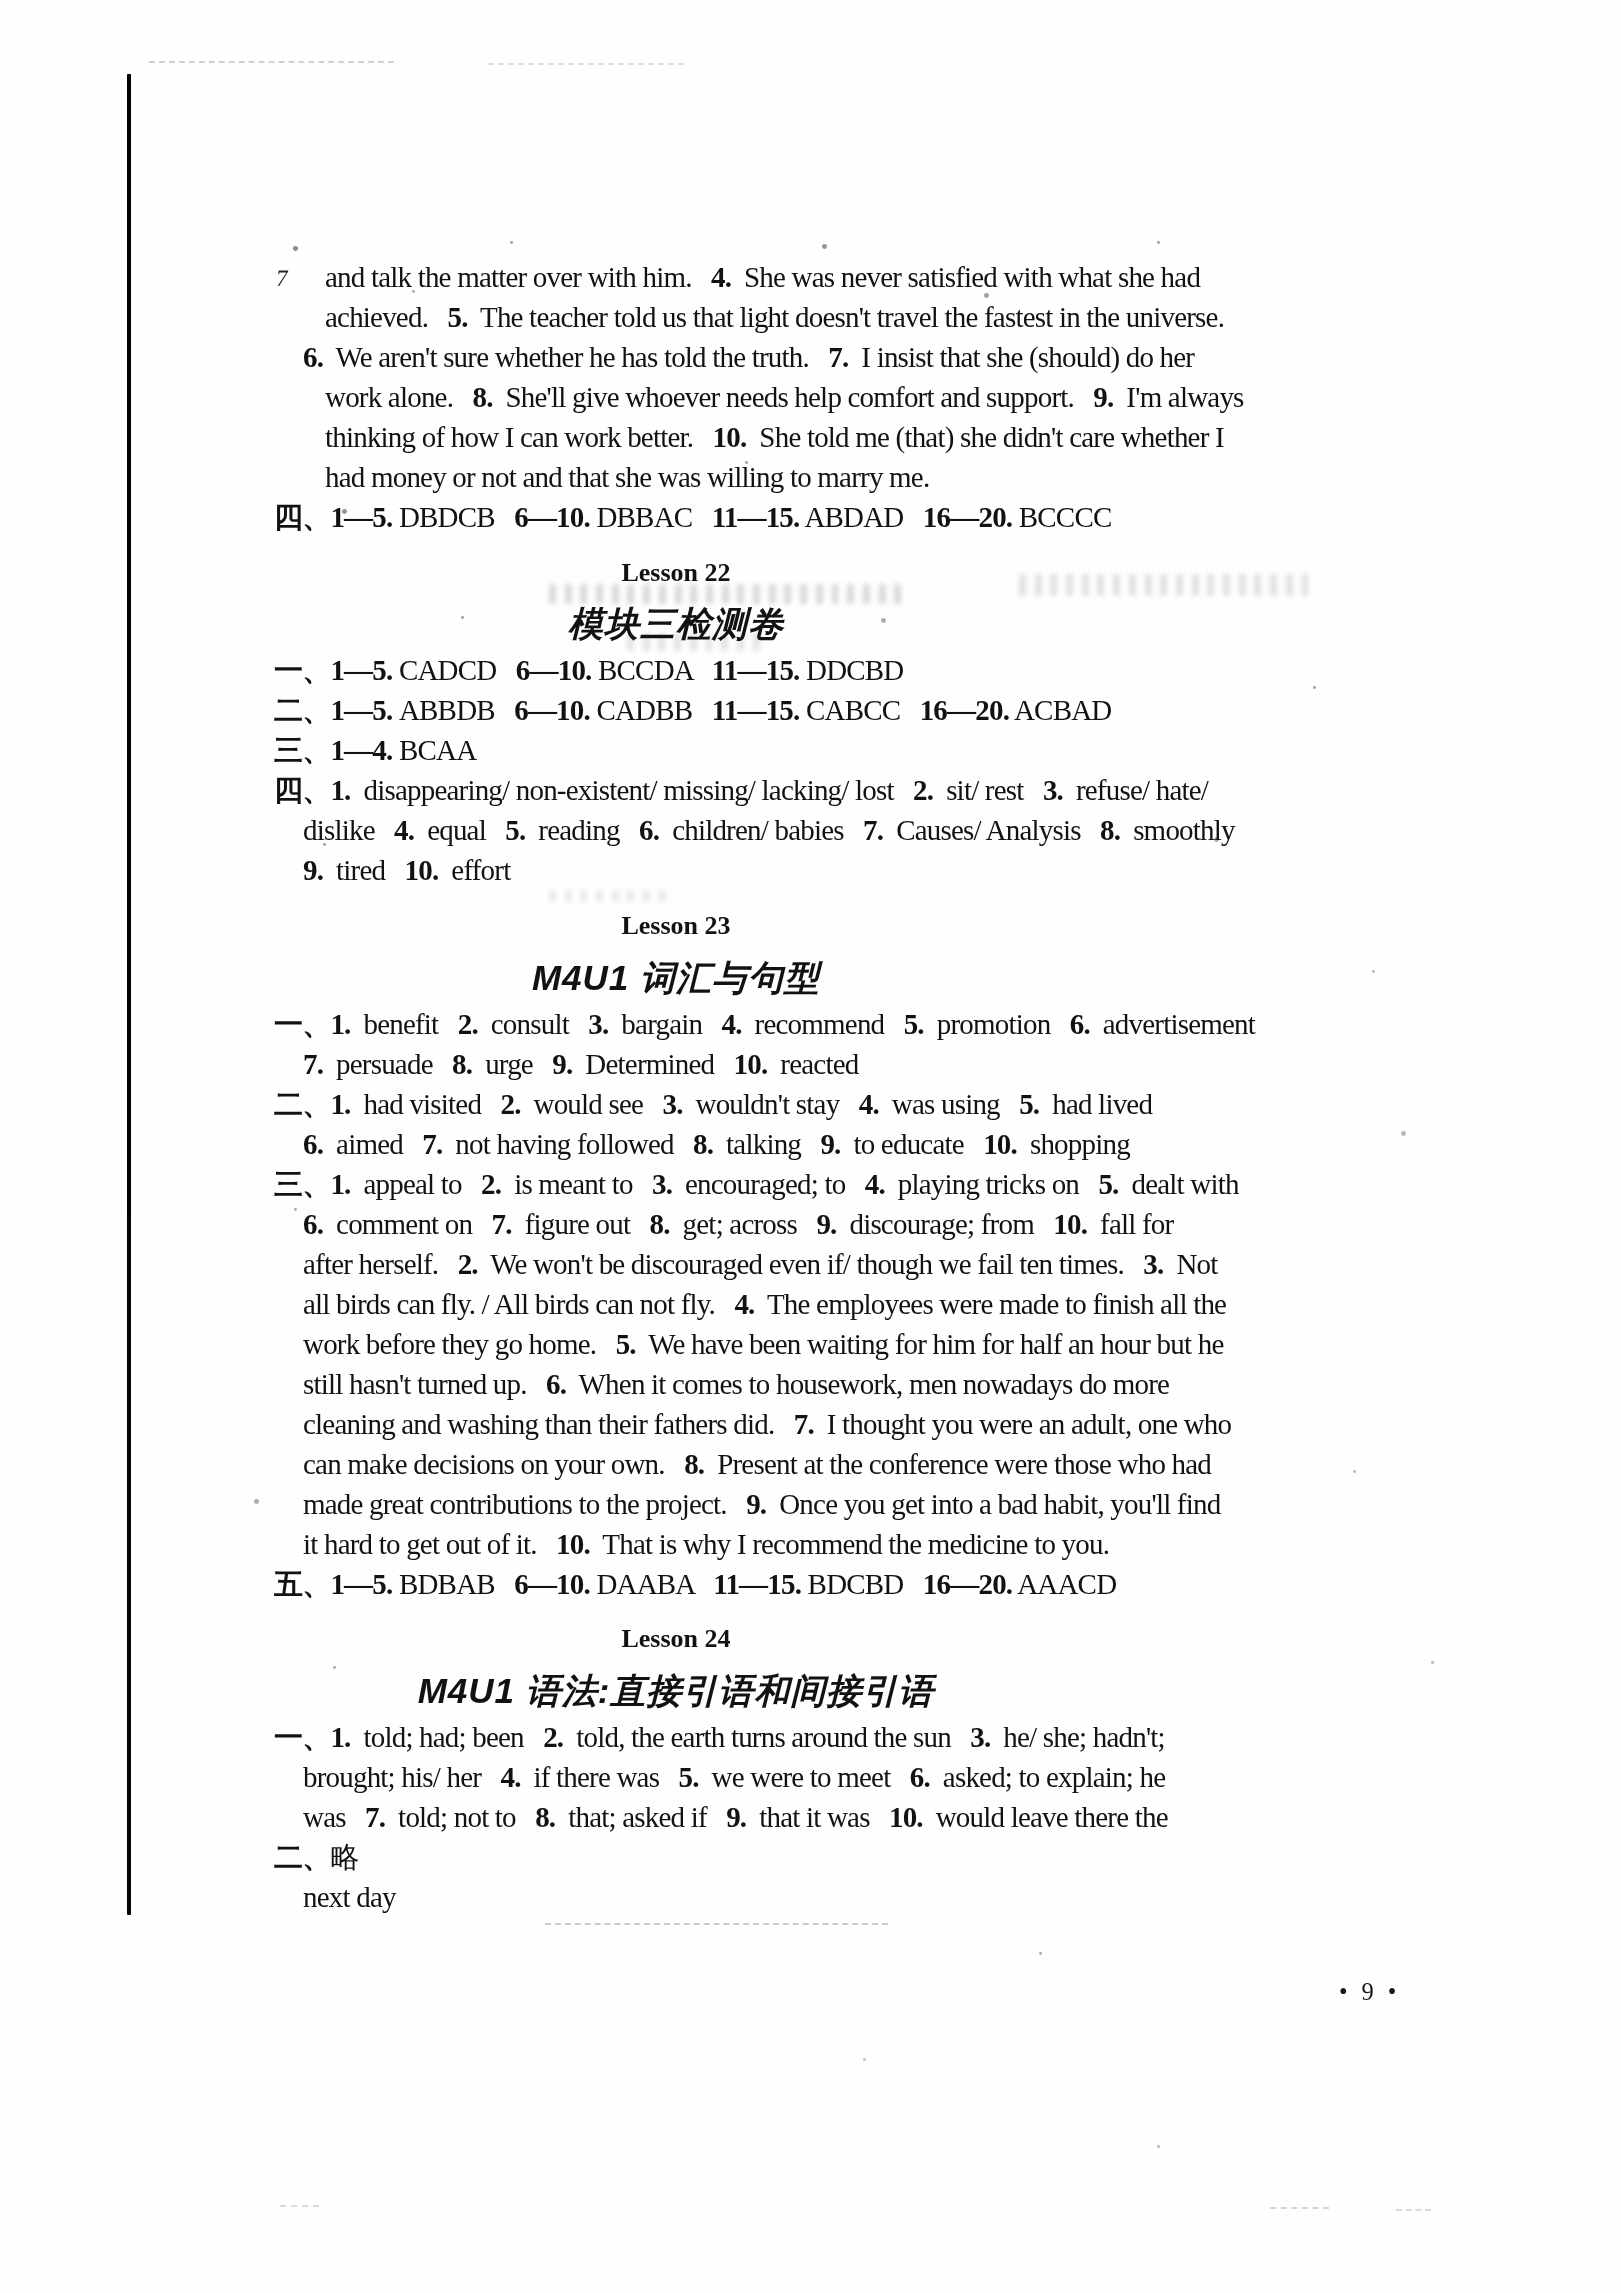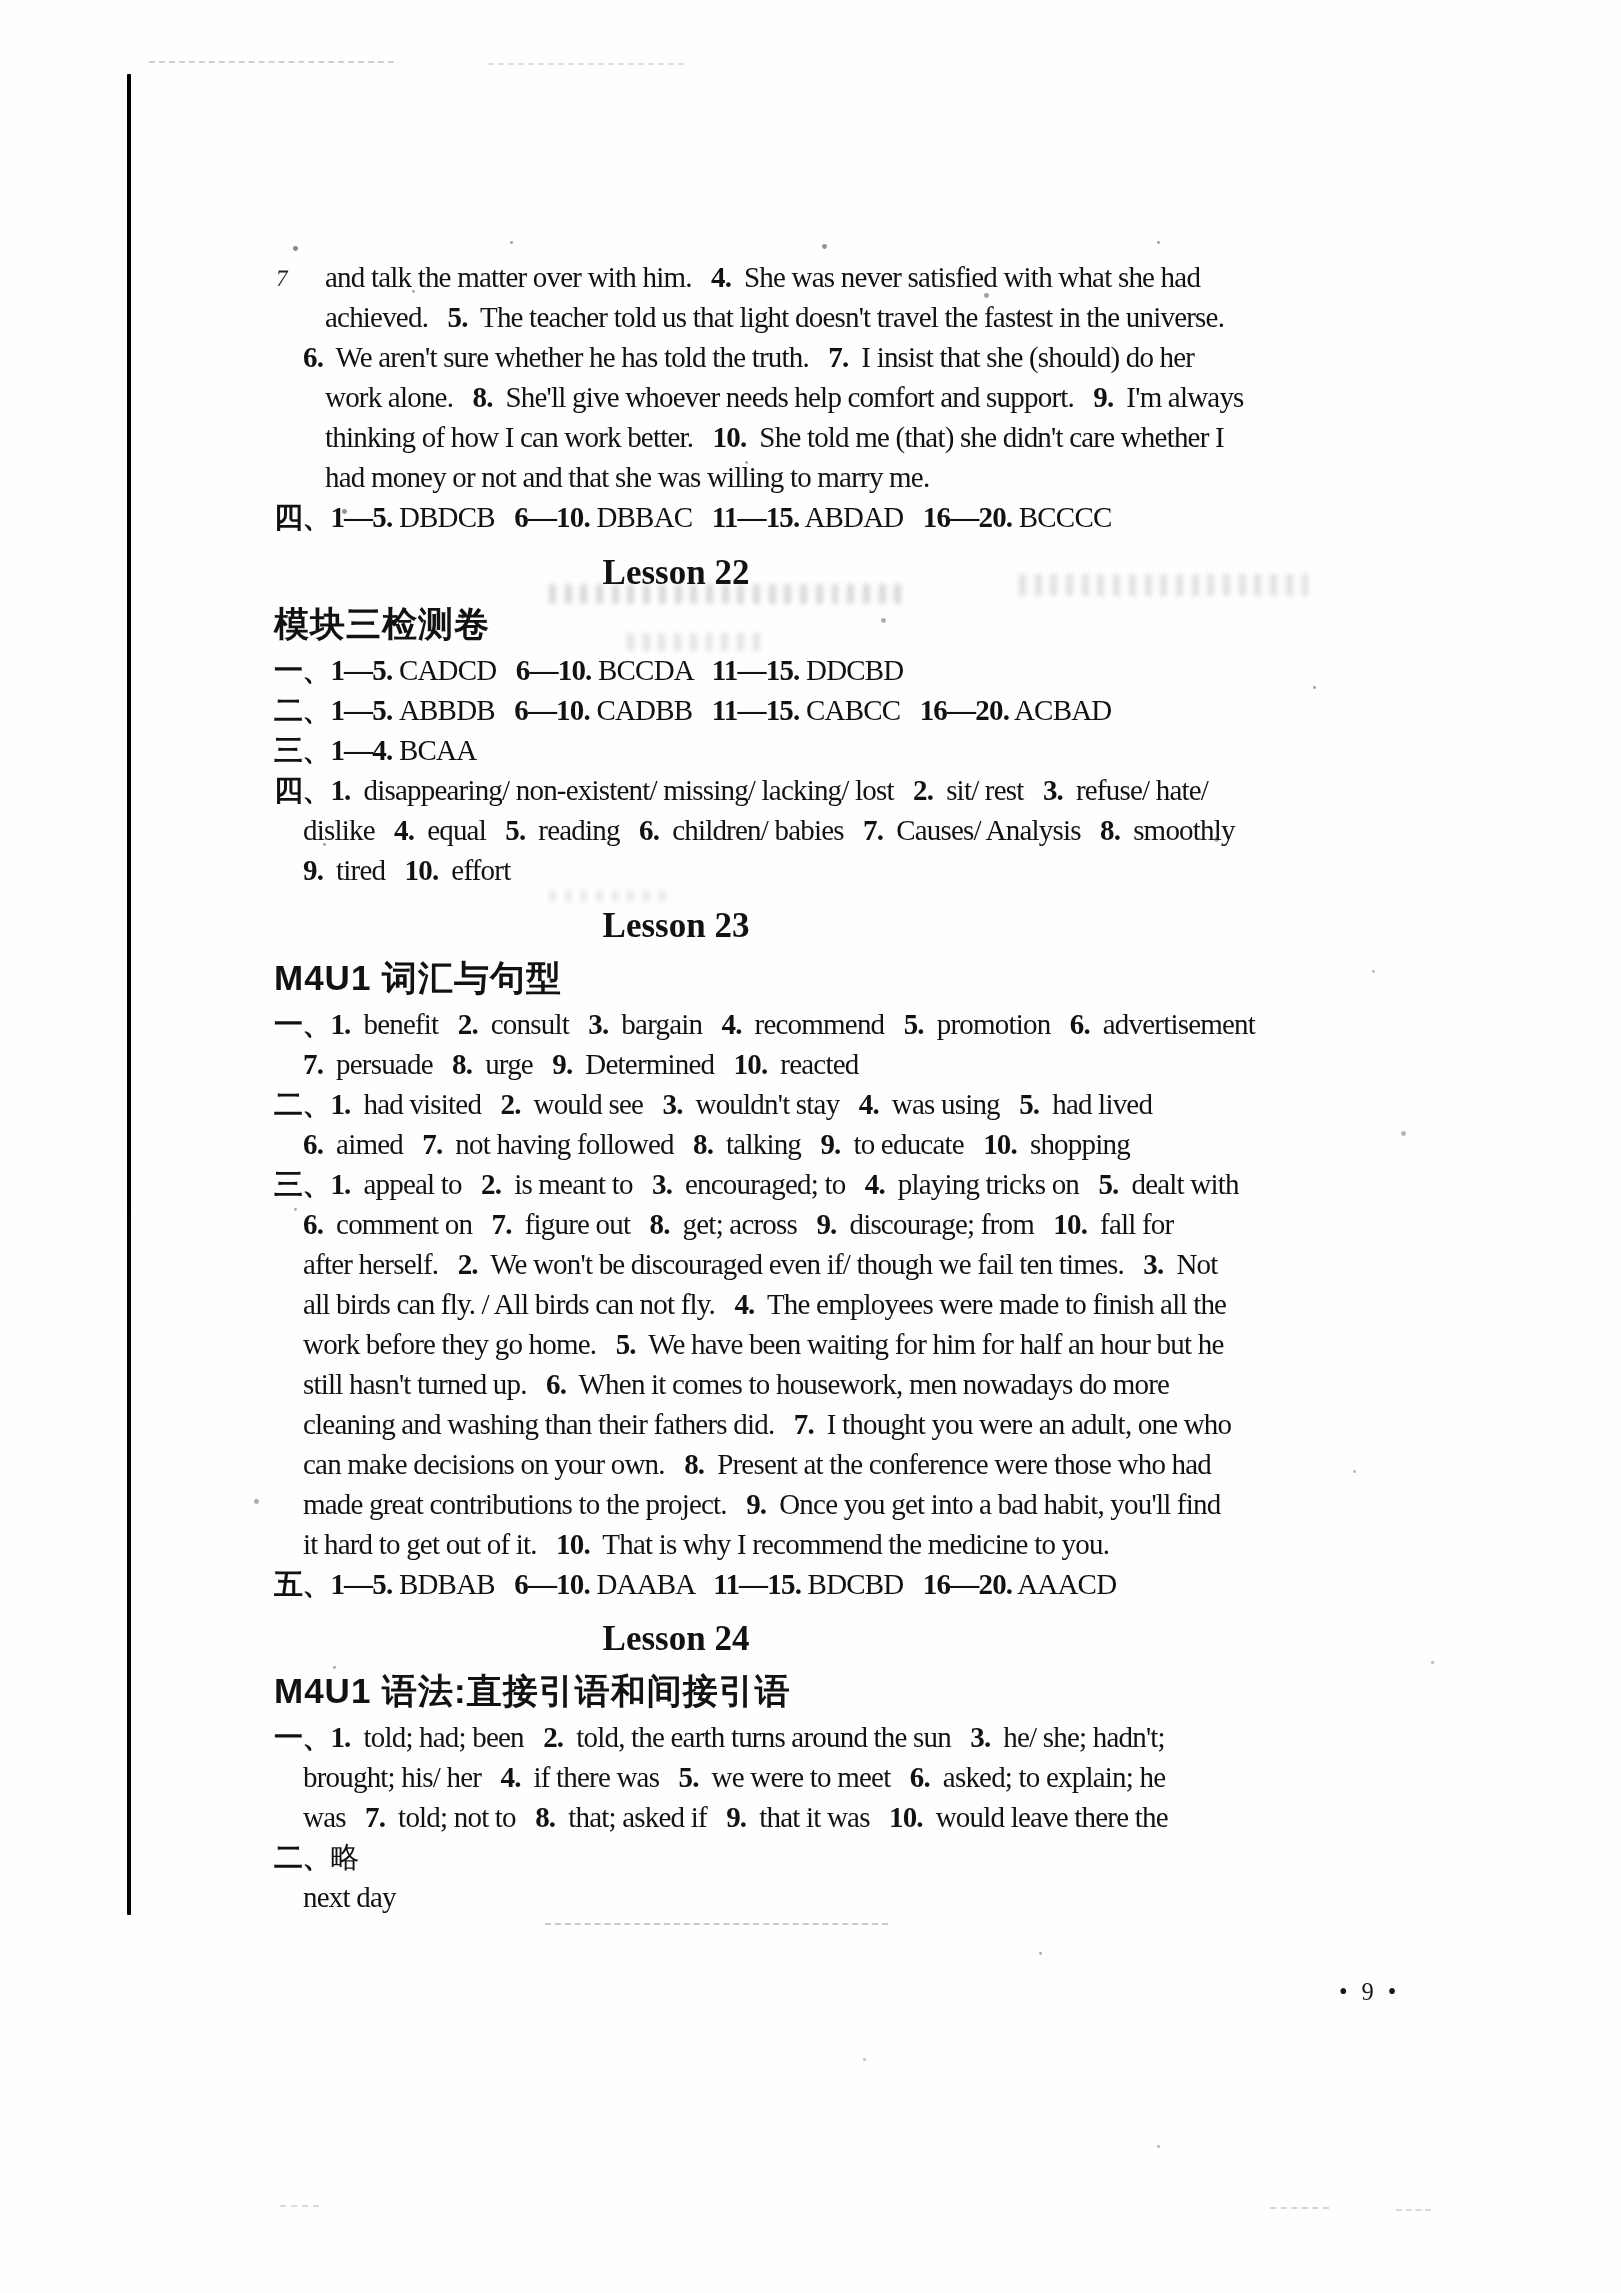--- a/index.html
+++ b/index.html
@@ -51,27 +51,28 @@
   
   .content{
     position:absolute;left:274px;top:257px;width:1157px;
     font-size:29px;line-height:40px;letter-spacing:-0.8px;
   }
   .line{white-space:pre;}
   .i0{margin-left:0;}
   .i1{margin-left:29px;}
   .i2{margin-left:51px;}
   .lesson-heading{
-    width:804px;text-align:center;font-weight:bold;font-size:35px;
+    width:804px;text-align:center;font-weight:bold;font-size:26px;
     margin:15.7px 0 11.8px 0;letter-spacing:0;
   }
   .cn-heading{
-    width:804px;text-align:left;font-weight:bold;font-size:35px;
+    width:804px;text-align:center;font-weight:bold;font-size:35px;
     margin:2px 0 5.9px 0;letter-spacing:1px;
     font-family:"Liberation Sans","DejaVu Sans",sans-serif;
+    font-style:italic;
   }
   .margin-note{
     position:absolute;left:276px;top:265px;font-size:23.5px;color:#222;
     transform:skewX(-8deg);
   }
   .page-number{
     position:absolute;left:1339px;top:1978px;font-size:24.5px;letter-spacing:3.9px;color:#161616;
   }
   b{font-weight:bold;}
 </style>

